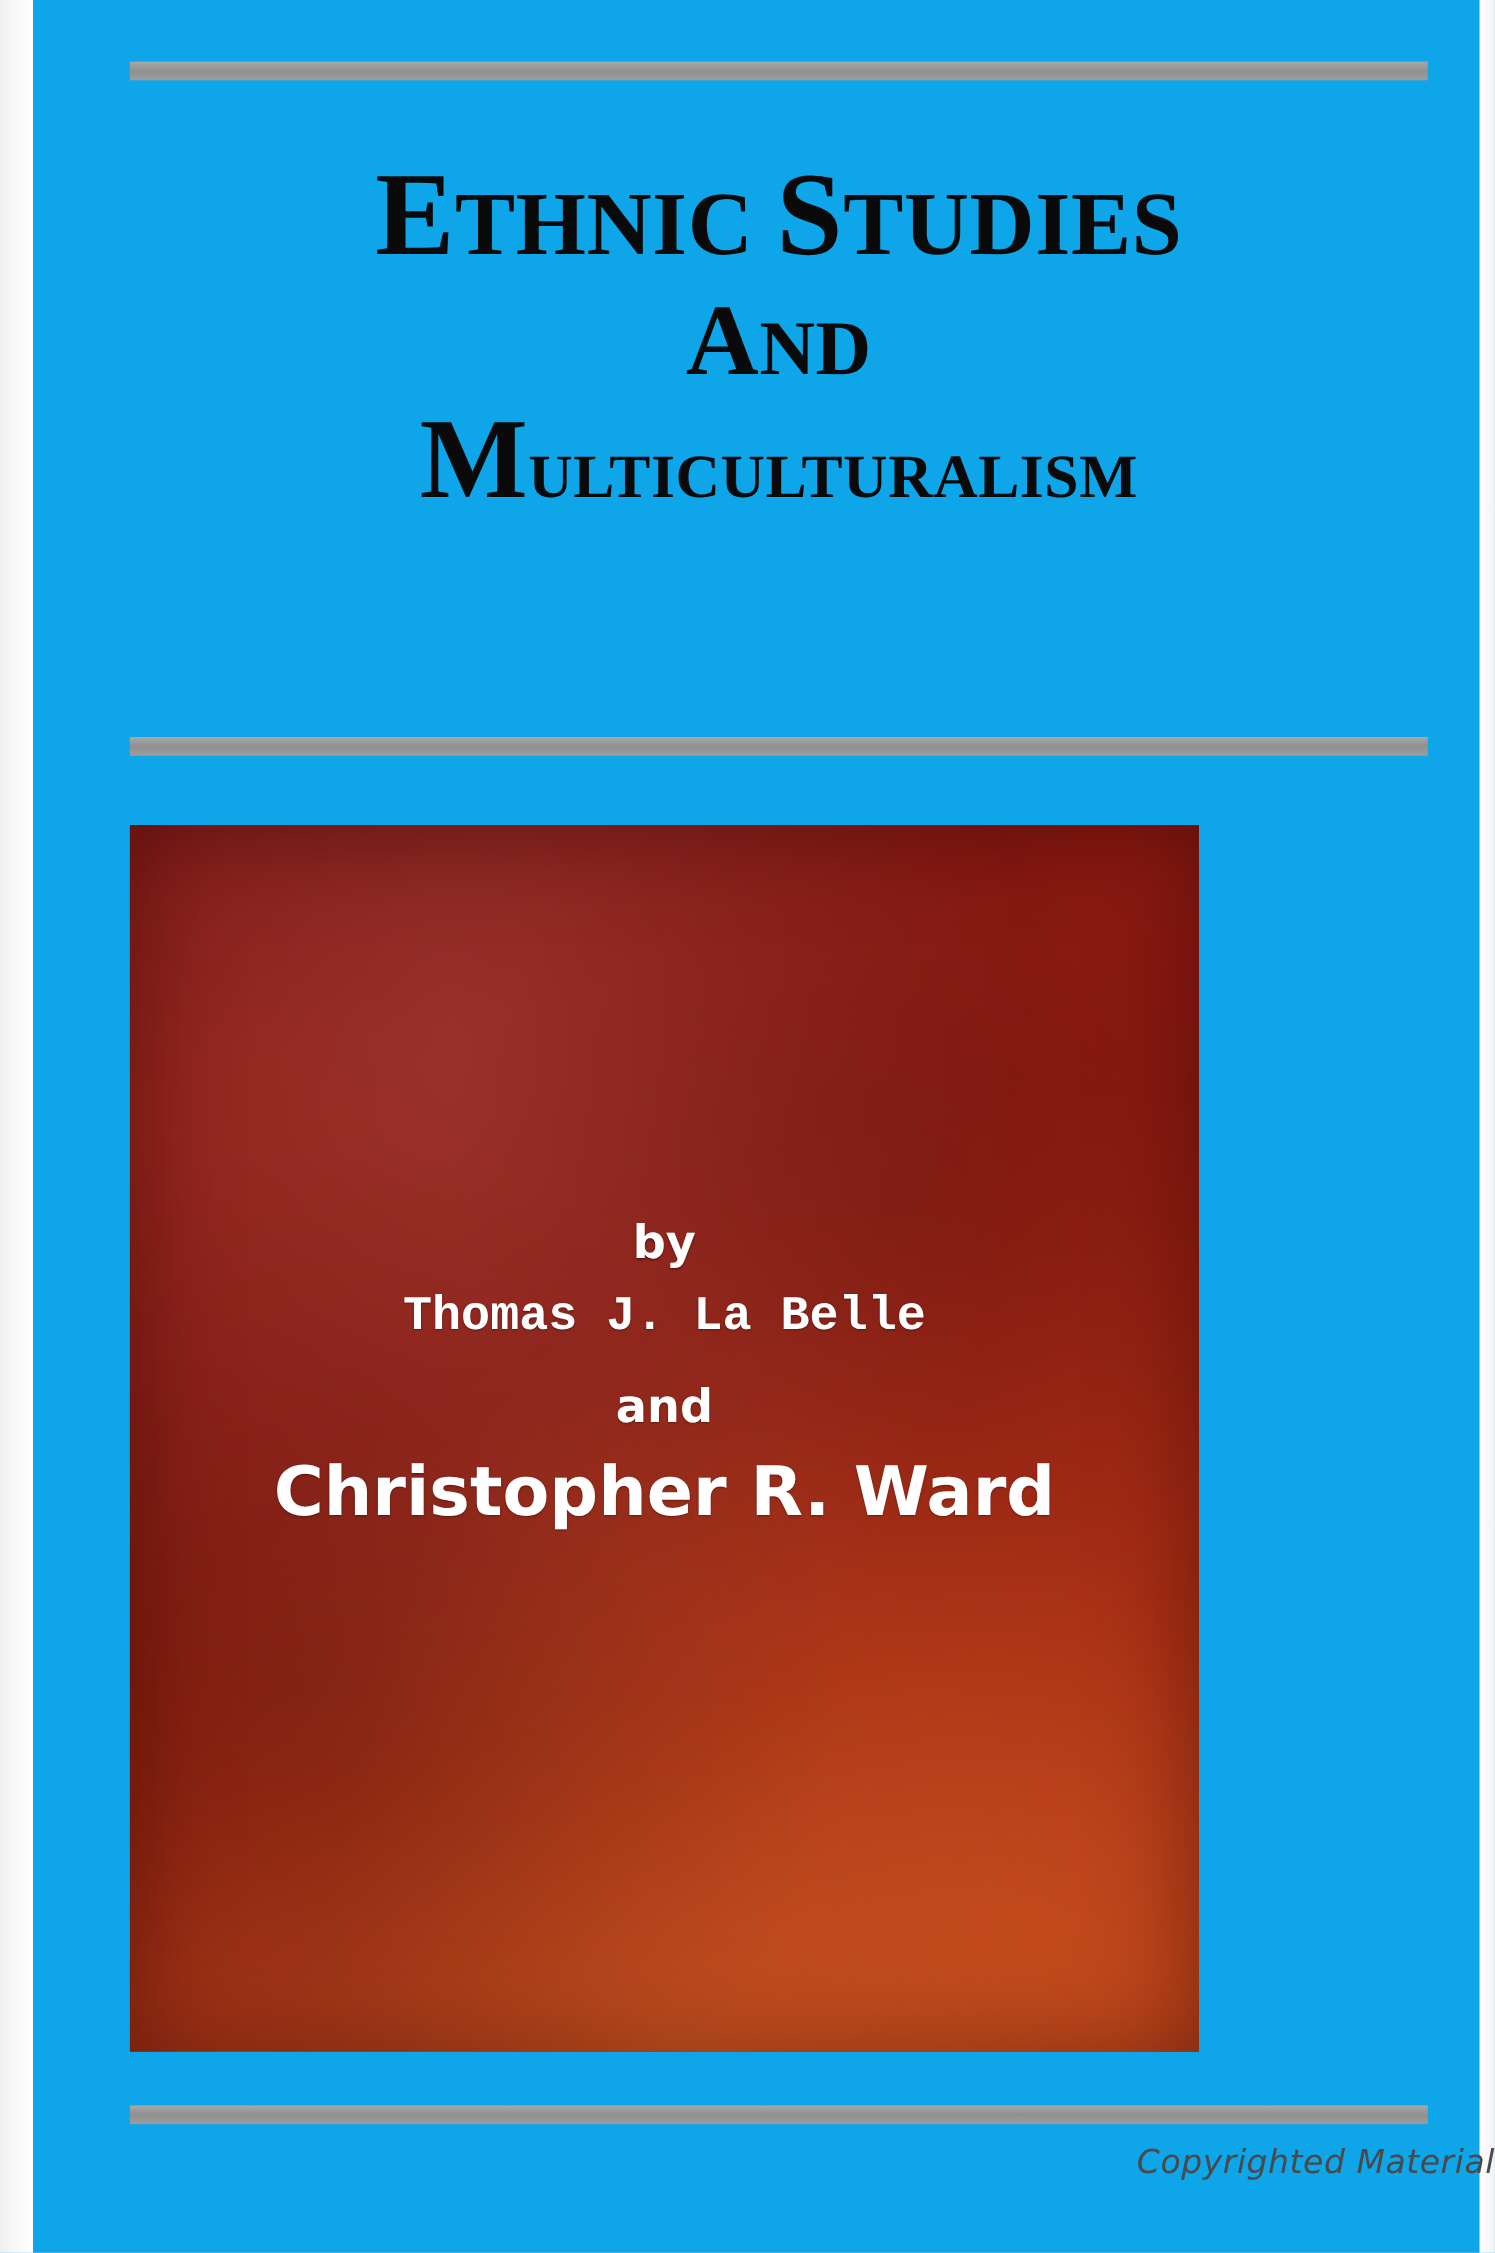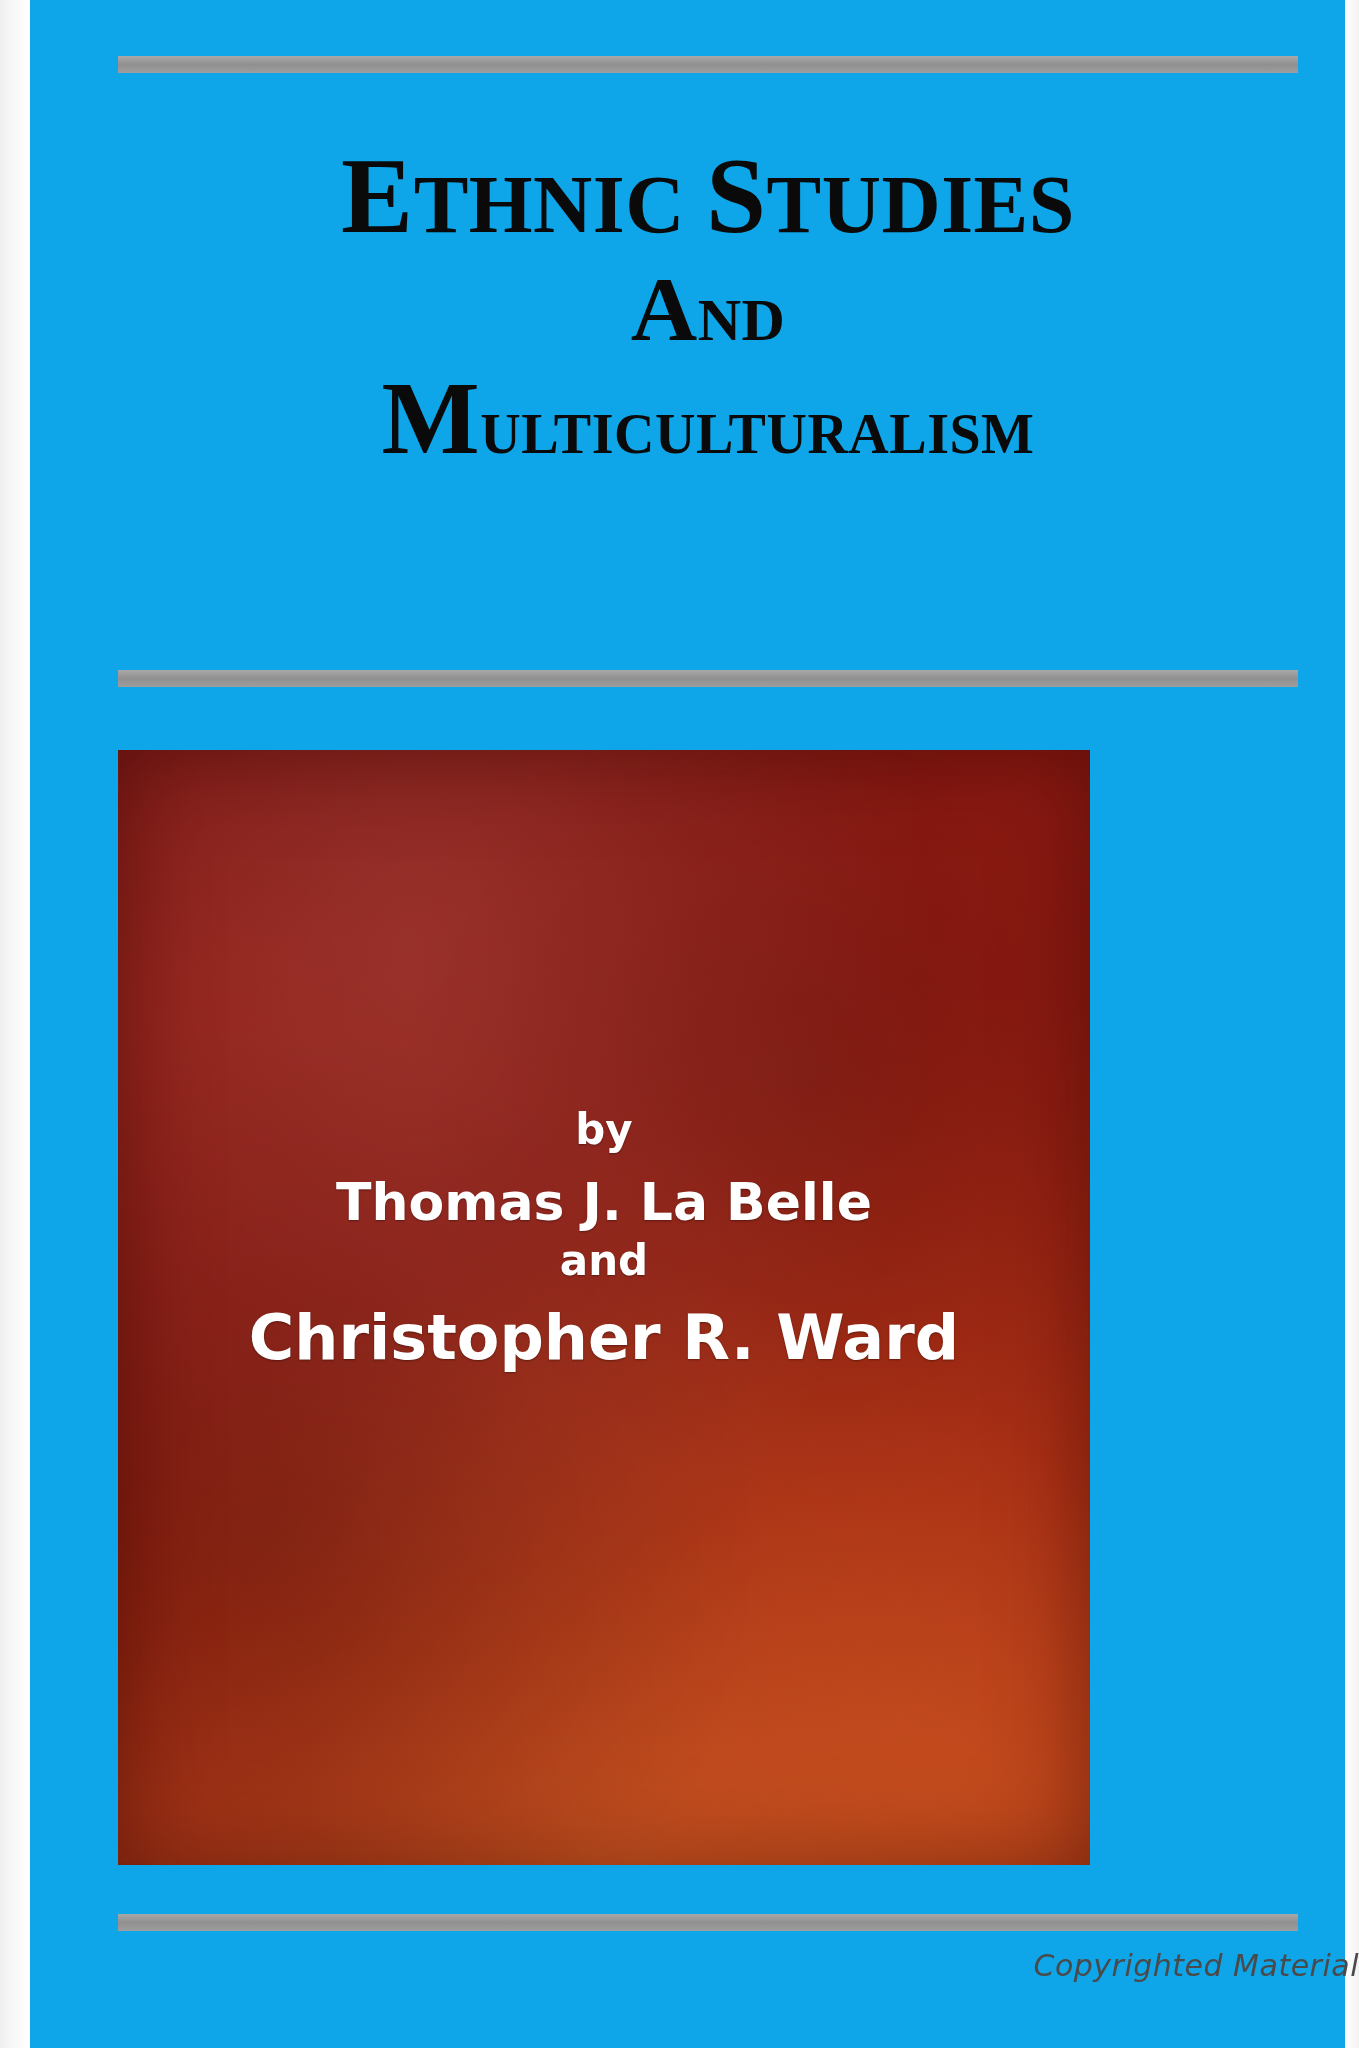--- a/index.html
+++ b/index.html
@@ -66,21 +66,21 @@
     line-height: 1.04;
     letter-spacing: 0.5px;
     white-space: nowrap;
   }
   .title-line .cap   { font-size: 108px; }
   .title-line .small { font-size: 82px; }
 
   .title-line-1 { margin-bottom: 10px; }
   .title-line-2 { margin-bottom: 6px; }
   .title-line-2 .cap   { font-size: 92px; }
-  .title-line-2 .small { font-size: 60px; }
+  .title-line-2 .small { font-size: 70px; }
   .title-line-3 .cap   { font-size: 104px; }
   .title-line-3 .small { font-size: 56px; }
 
   .art-panel {
     position: absolute;
     left: 118px;
     top: 750px;
     width: 972px;
     height: 1115px;
     background:
@@ -118,21 +118,21 @@
     right: 0;
     top: 355px;
     text-align: center;
     color: #ffffff;
     font-family: "DejaVu Sans", sans-serif;
     font-weight: bold;
     z-index: 2;
     text-shadow: 0 1px 2px rgba(0,0,0,0.35);
   }
   .author-by   { font-size: 42px; margin-bottom: 18px; }
-  .author-name { font-size: 52px; margin-bottom: 4px; }
+  .author-name { font-size: 44px; margin-bottom: 32px; font-family: Liberation Mono, monospace; }
   .author-and  { font-size: 42px; margin-bottom: 16px; }
   .author-name2{ font-size: 62px; text-align: center; }
 
   .copyright-note {
     position: absolute;
     left: 0;
     right: 0;
     top: 1948px;
     text-align: right;
     font-family: "DejaVu Sans", sans-serif;

